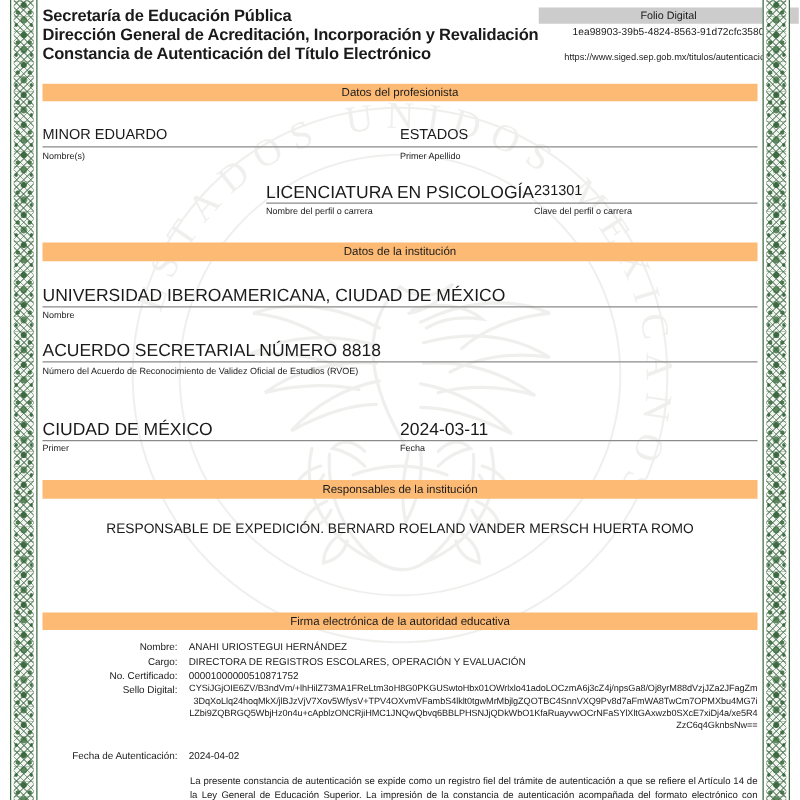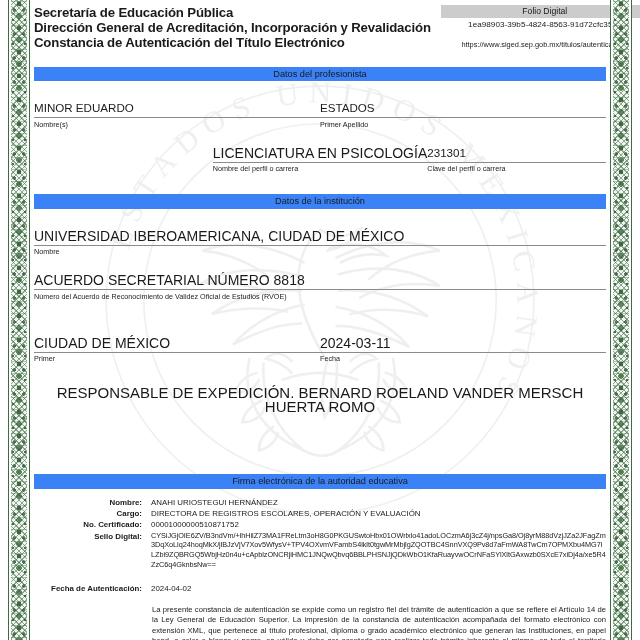--- a/index.html
+++ b/index.html
@@ -80,23 +80,22 @@
     position: absolute;
     left: 34px;
     right: 34px;
     top: 0;
     z-index: 2;
   }
 
   
   .header {
     display: flex;
-    align-items: center;
+    align-items: flex-end;
     padding-top: 4px;
-    gap: 10px;
   }
   .header-titles {
     flex: 1 1 auto;
     padding-top: 1px;
   }
   .header-titles .line {
     font-size: 13.2px;
     font-weight: bold;
     line-height: 15.2px;
     letter-spacing: -0.15px;
@@ -122,21 +121,21 @@
   }
   .folio-url {
     font-size: 7.4px;
     line-height: 11px;
     padding-top: 8px;
     color: #222;
   }
 
   
   .band {
-    background: #3b82f6;
+    background: #fdba74;
     text-align: center;
     font-size: 9.2px;
     line-height: 12.5px;
     padding: 1px 0;
   }
 
   
   .fields {
     display: flex;
     width: 100%;
@@ -166,49 +165,50 @@
   .sp8  { height: 8px; }
   .sp12 { height: 12px; }
   .sp14 { height: 14px; }
   .sp16 { height: 16px; }
   .sp20 { height: 20px; }
   .sp24 { height: 24px; }
 
   
   .resp-line {
     text-align: center;
-    font-size: 15px;
+    font-size: 11px;
     line-height: 14px;
-    padding-top: 2px;
+    padding-top: 17px;
   }
 
   
   .kv {
     display: flex;
     align-items: flex-start;
     line-height: 11.4px;
   }
   .kv .k {
     width: 108px;
     flex: 0 0 108px;
     text-align: right;
     font-size: 7.9px;
-    font-weight: bold;
+    font-weight: normal;
     padding-right: 9px;
     white-space: nowrap;
   }
   .kv .v {
     flex: 1 1 auto;
     font-size: 7.9px;
     word-break: break-all;
   }
   .kv .v.seal {
     font-size: 7.3px;
     line-height: 9.6px;
     letter-spacing: -0.05px;
+    text-align: right;
   }
 
   
   .bottom {
     display: flex;
     align-items: flex-start;
     padding-top: 10px;
   }
   .qr-col {
     flex: 0 0 108px;
@@ -372,20 +372,21 @@
     </div>
     <div class="field">
       <div class="value sm">2024-03-11</div>
       <div class="underline"></div>
       <div class="caption">Fecha</div>
     </div>
   </div>
 
   <div class="sp20"></div>
 
+  <div class="band">Responsables de la institución</div>
   <div class="resp-line">RESPONSABLE DE EXPEDICIÓN. BERNARD ROELAND VANDER MERSCH HUERTA ROMO</div>
 
   <div class="sp24"></div>
   <div class="sp24"></div>
   <div class="sp12"></div>
 
   <div class="band">Firma electrónica de la autoridad educativa</div>
   <div class="sp8"></div>
   <div class="kv">
     <div class="k">Nombre:</div>

